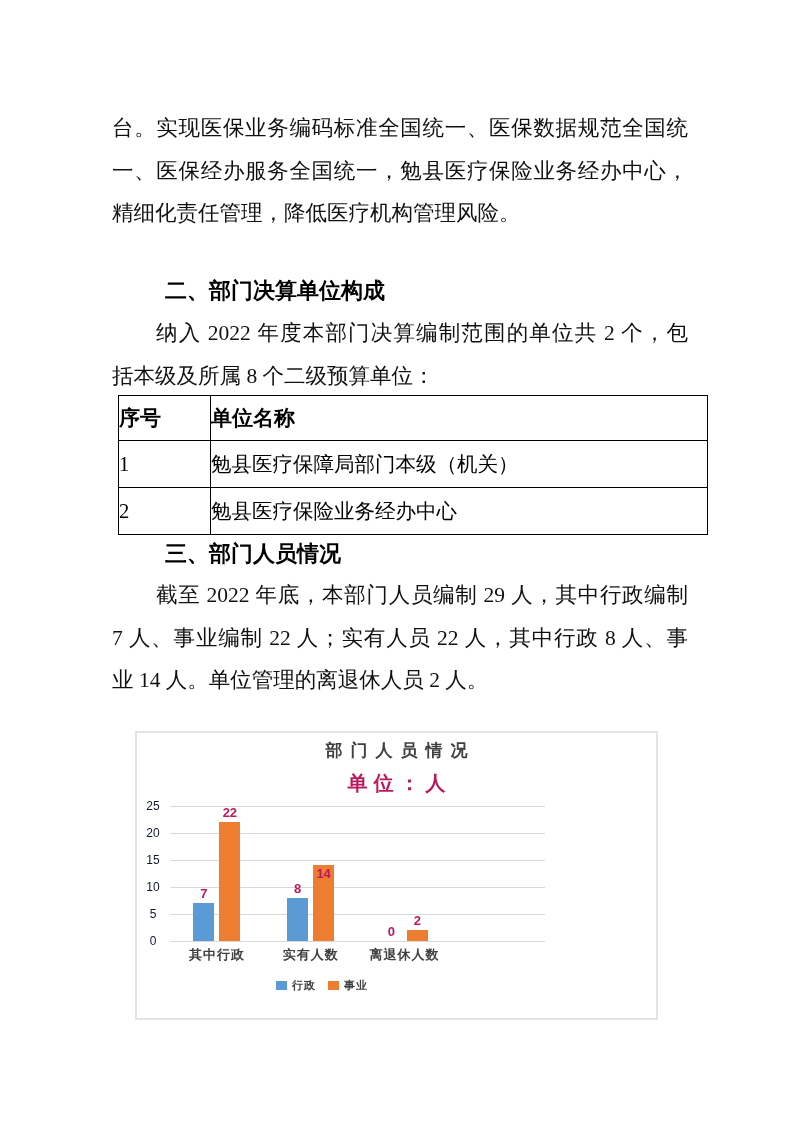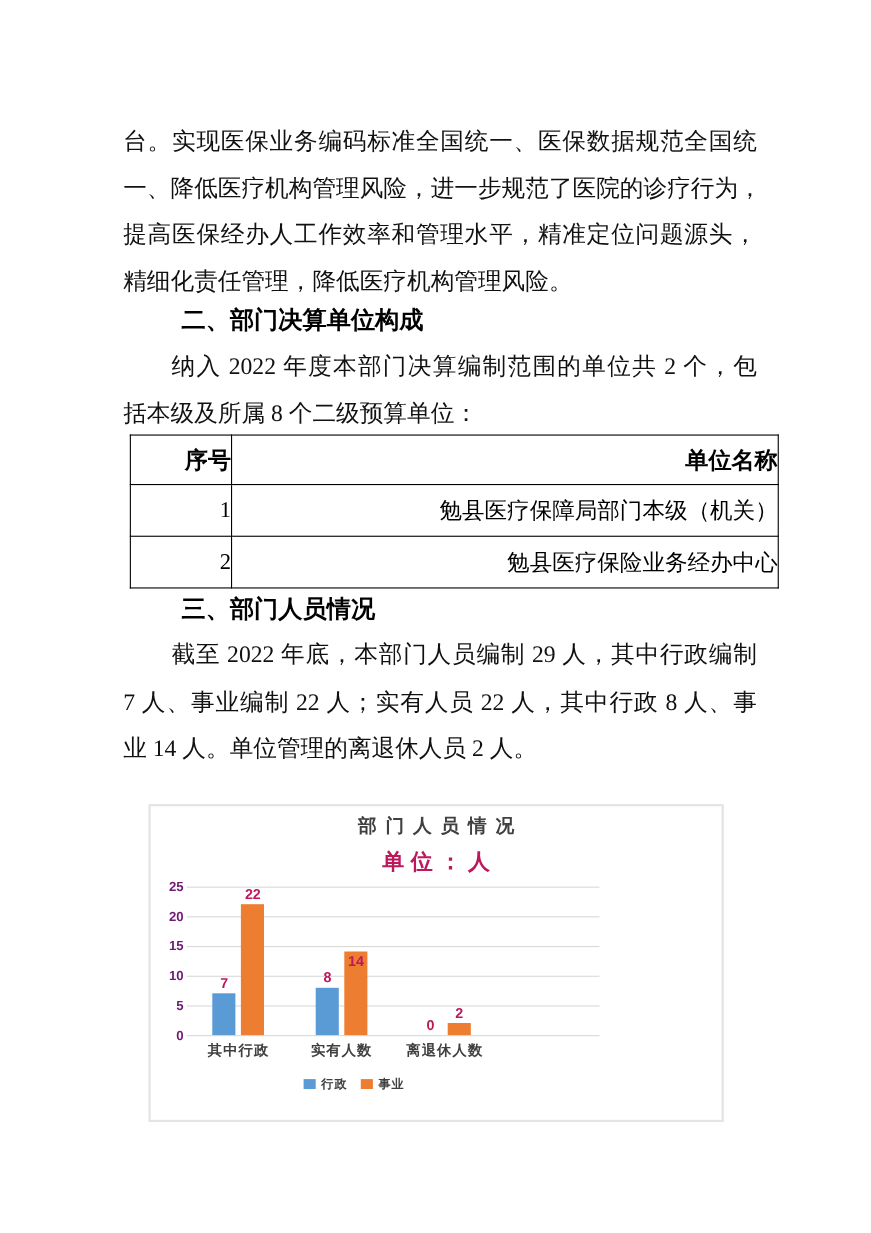--- a/index.html
+++ b/index.html
@@ -20,54 +20,53 @@
     padding-left:53px;box-sizing:border-box;
     font-family:"Liberation Sans","DejaVu Sans",sans-serif;font-weight:700;font-size:22px;color:#000;
   }
   
   .units-table{
     position:absolute;left:118px;top:383px;width:590px;
     border-collapse:collapse;table-layout:fixed;background:#fff;
   }
   .units-table col.c-no{width:92px;}
   .units-table th,.units-table td{
-    border:1.5px solid #000;text-align:right;vertical-align:middle;padding:0;
+    border:1.5px solid #000;text-align:left;vertical-align:middle;padding:0;
   }
   .units-table th{
     height:44px;font-family:"Liberation Sans","DejaVu Sans",sans-serif;
     font-weight:700;font-size:21px;
   }
   .units-table td{height:46px;font-size:20.5px;font-weight:400;}
   
   .chart-box{
     position:absolute;left:135px;top:719px;width:523px;height:289px;
     border:2px solid #E4E4E4;background:#fff;box-sizing:border-box;
     font-family:"Liberation Sans","DejaVu Sans",sans-serif;color:#404040;
   }
   .chart-inner{position:absolute;left:0;top:0;right:0;bottom:0;}
   .chart-title{position:absolute;top:6px;left:0;right:0;text-align:center;font-size:17px;font-weight:700;letter-spacing:8px;text-indent:8px;color:#404040;}
   .chart-subtitle{position:absolute;top:37px;left:0;right:0;text-align:center;font-size:20px;font-weight:700;letter-spacing:6px;text-indent:6px;color:#be185d;}
   .gridline{position:absolute;height:1px;background:#D9D9D9;}
-  .ytick{position:absolute;width:28px;text-align:right;font-size:12px;font-weight:700;line-height:16px;color:#701a75;}
+  .ytick{position:absolute;width:28px;text-align:center;font-size:12px;font-weight:400;line-height:16px;color:#0f172a;}
   .bar{position:absolute;width:21px;}
   .bar-label{position:absolute;width:36px;text-align:center;font-size:13px;font-weight:700;line-height:16px;color:#be185d;}
   .cat-label{position:absolute;width:110px;text-align:center;font-size:13px;font-weight:700;letter-spacing:1px;line-height:16px;color:#404040;}
   .legend{position:absolute;top:245px;left:0;width:370px;display:flex;justify-content:center;align-items:flex-start;gap:12px;}
   .legend-item{display:flex;align-items:center;gap:5px;font-size:11px;font-weight:700;letter-spacing:1px;color:#404040;}
   .legend-swatch{width:11px;height:9px;display:inline-block;}
 </style>
 </head>
 <body>
 
 <div class="page">
 
   <div class="para" style="top:95px;">
     <div class="t-line">台。实现医保业务编码标准全国统一、医保数据规范全国统</div>
-    <div class="t-line">一、降低医疗机构管理风险，进一步规范了医院的诊疗行为，</div>
-    <div class="t-line">提高医保经办人工作效率和管理水平，精准定位问题源头，</div>
+    <div class="t-line">一、医保经办服务全国统一，勉县医疗保险业务经办中心，</div>
     <div class="t-line end">精细化责任管理，降低医疗机构管理风险。</div>
   </div>
 
   <div class="heading" style="top:262px;">二、部门决算单位构成</div>
 
   <div class="para" style="top:300px;">
     <div class="t-line ind">纳入 2022 年度本部门决算编制范围的单位共 2 个，包</div>
     <div class="t-line end">括本级及所属 8 个二级预算单位：</div>
   </div>
 

